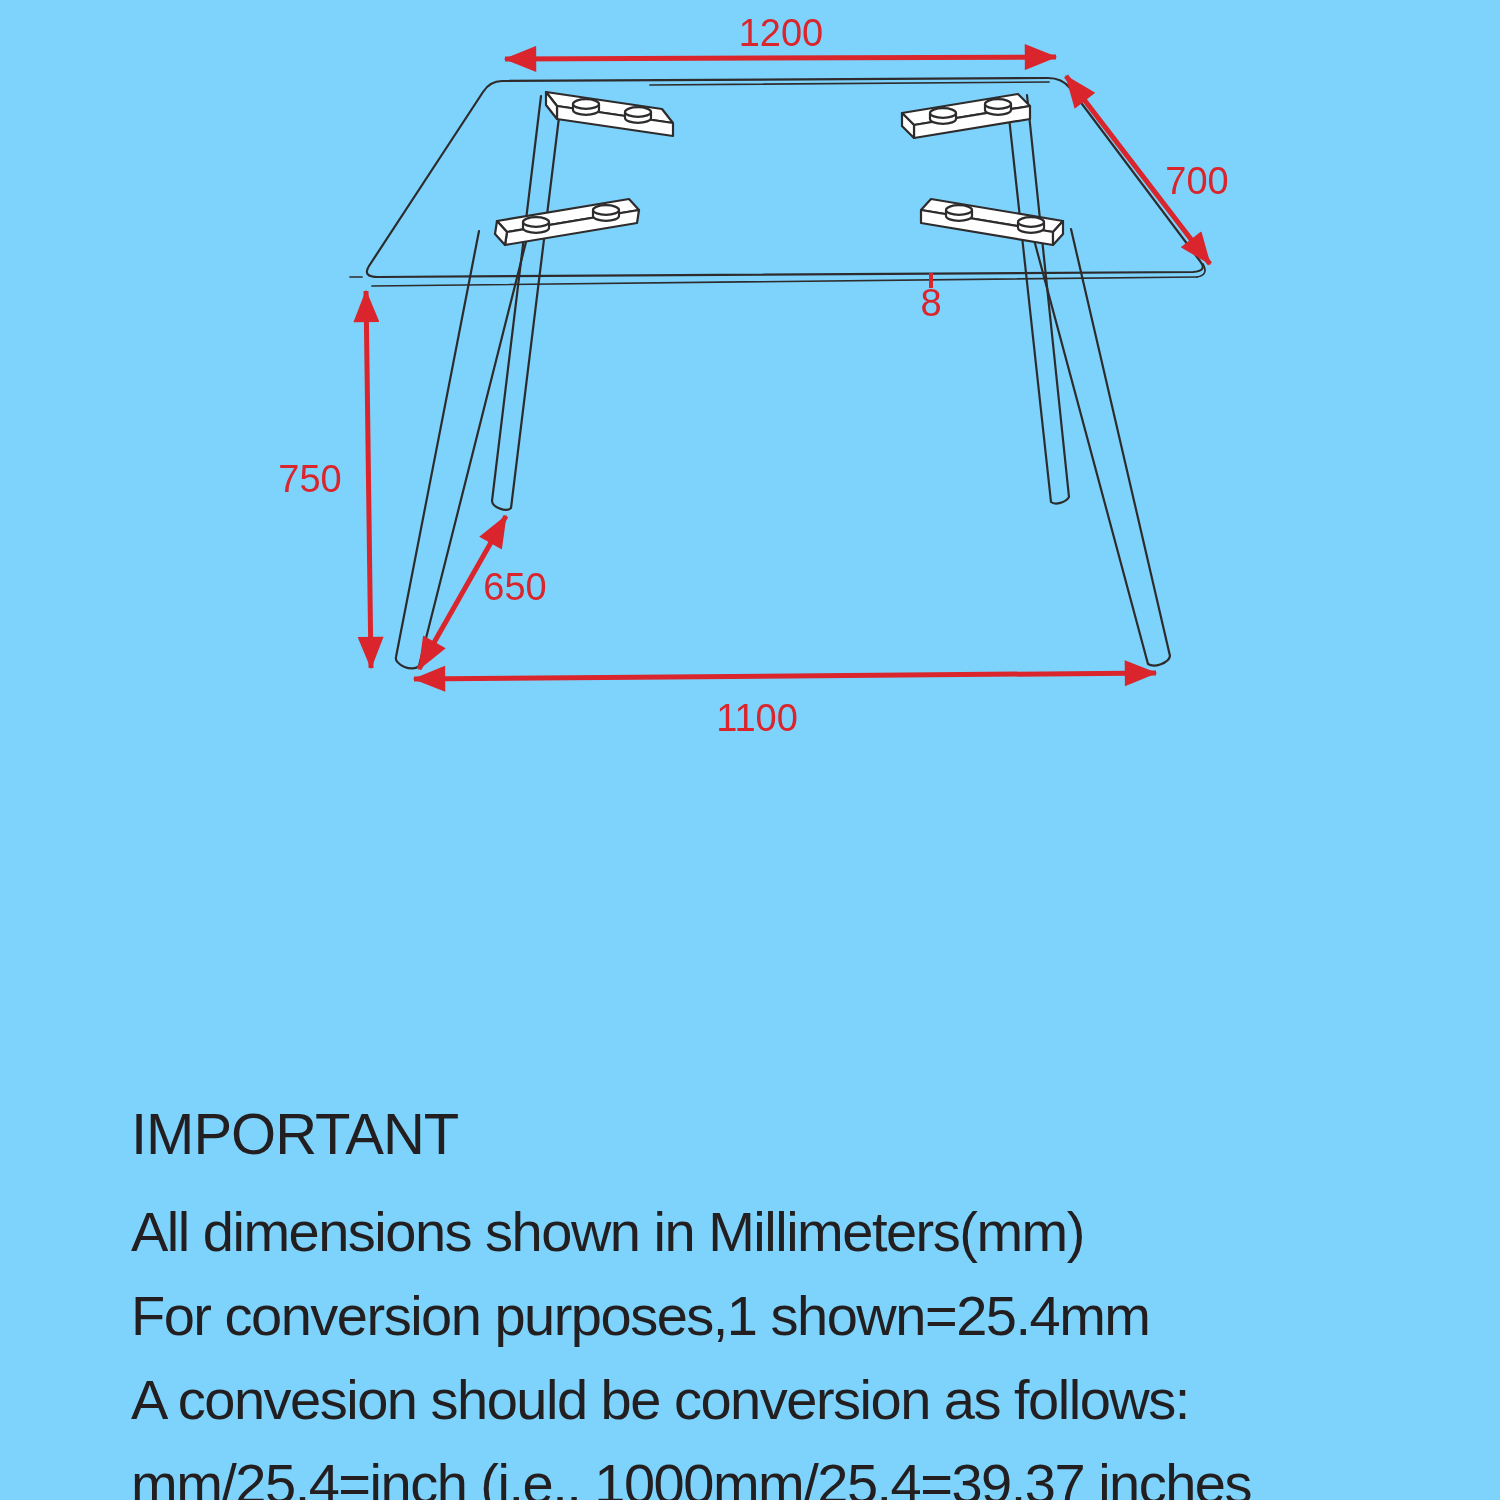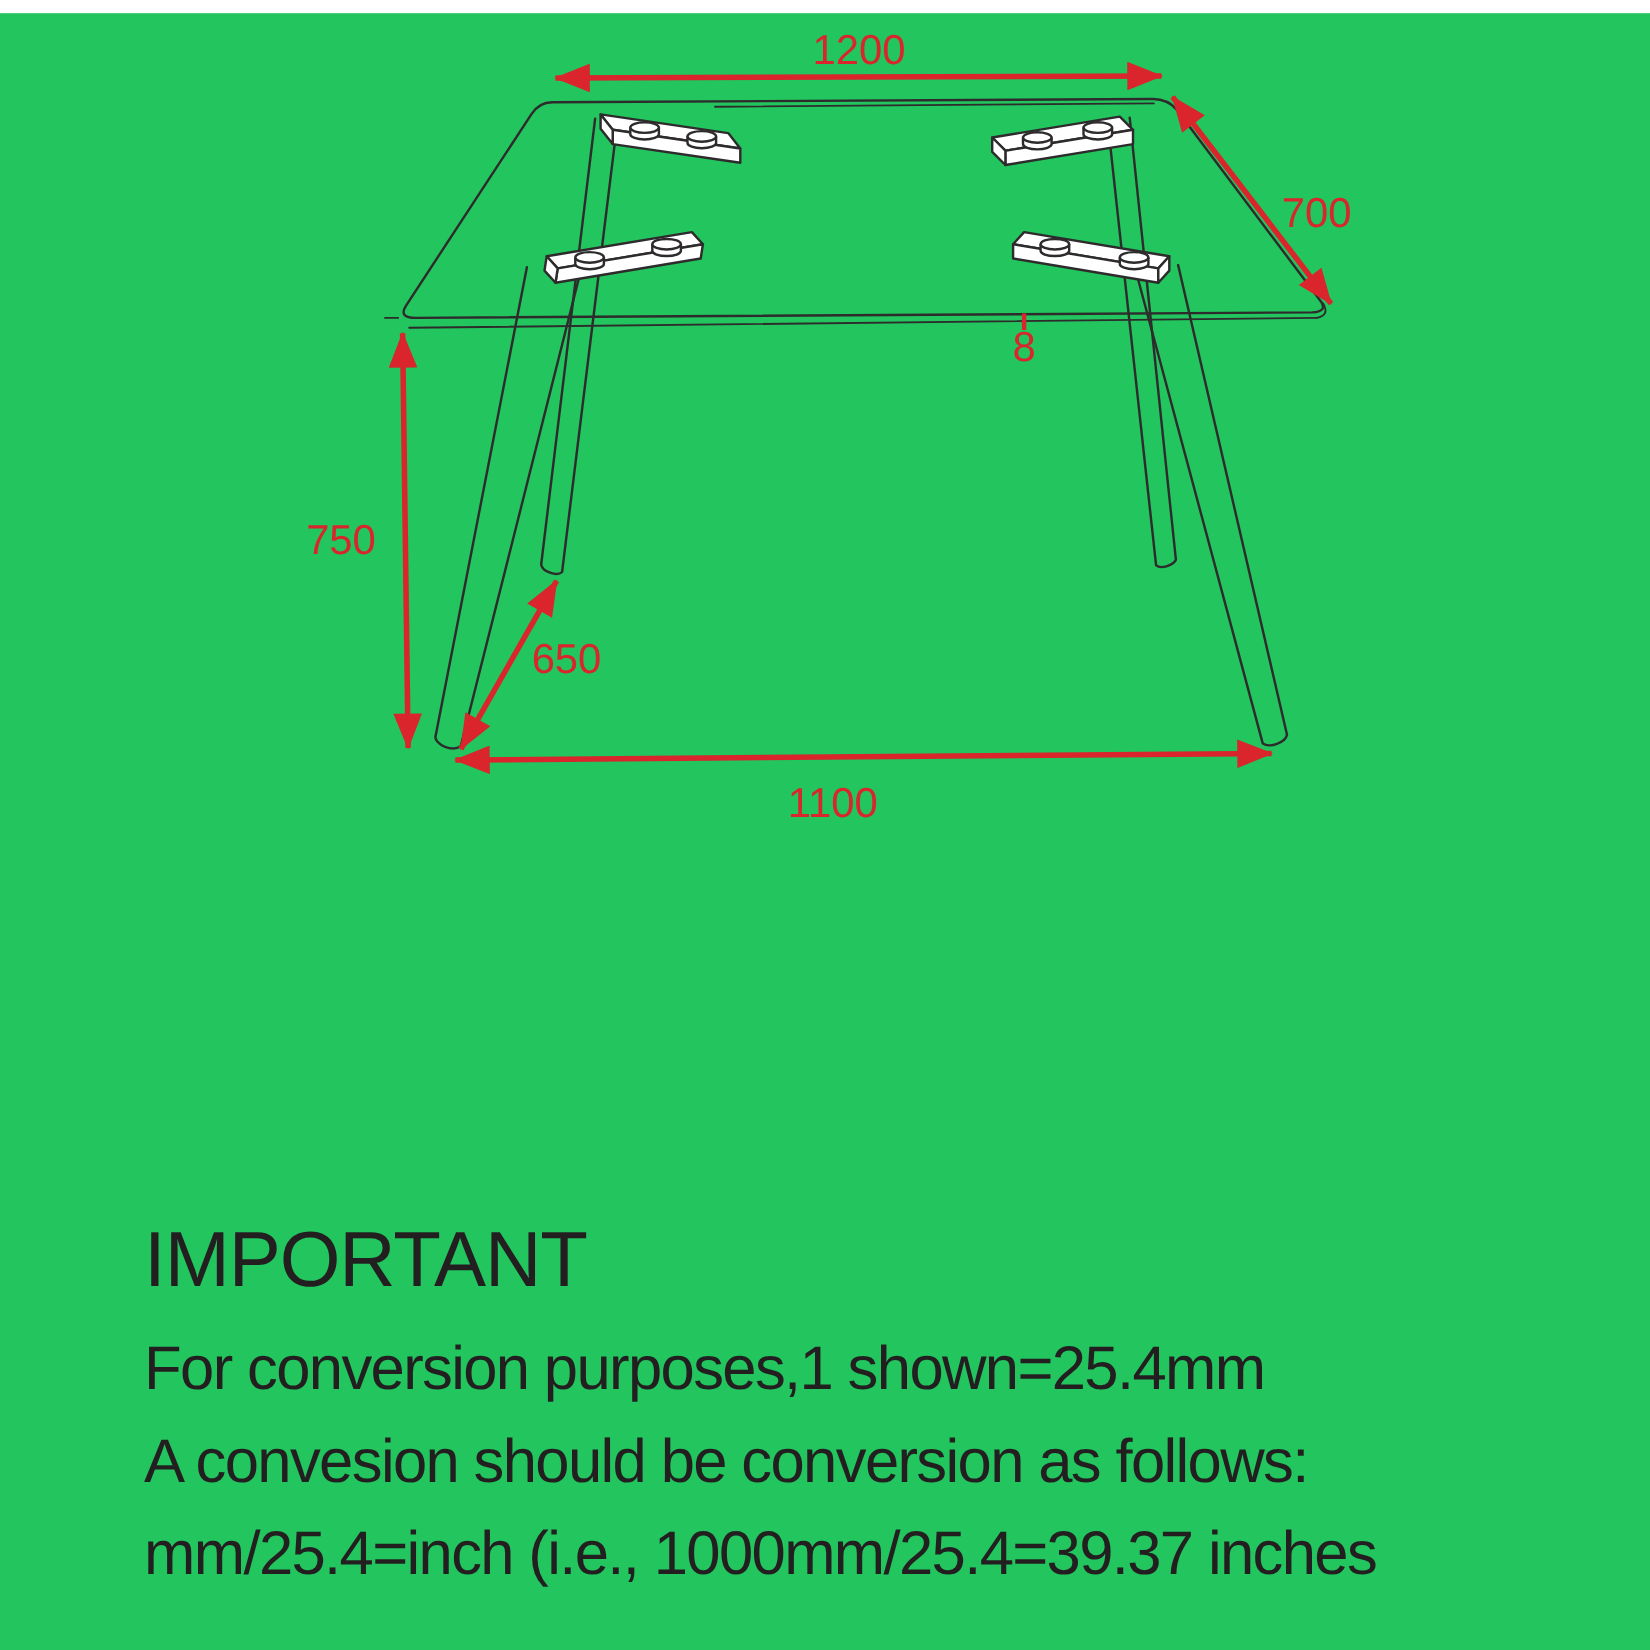--- a/index.html
+++ b/index.html
@@ -1,29 +1,29 @@
 <!DOCTYPE html>
 <html><head>
 <meta charset="utf-8">
 <style>
   html,body{margin:0;padding:0;}
   body{
     width:1500px;height:1500px;background:#ffffff;position:relative;
     font-family:"Liberation Sans", sans-serif;overflow:hidden;
   }
-  .stage{position:absolute;inset:0;background:#22c55e;margin-top:12px;}
+  .stage{position:absolute;inset:0;background:#7dd3fc;}
   svg{position:absolute;left:0;top:0;}
   .art{stroke:#2e2b2c;stroke-width:2.2;fill:none;stroke-linecap:round;stroke-linejoin:round;}
   .art-fill{stroke:#2e2b2c;stroke-width:2.2;fill:#ffffff;stroke-linejoin:round;}
   .thin{stroke-width:1.7;}
   .dim-line{stroke:#d9252b;stroke-width:5;fill:none;}
   .dim-tick{stroke:#d9252b;stroke-width:4;fill:none;}
   .dim-label{fill:#d9252b;font-size:38px;text-anchor:middle;font-family:"Liberation Sans",sans-serif;}
   .notice{position:absolute;left:131px;top:1102px;color:#231f20;}
-  .notice-heading{font-size:71px;line-height:64px;letter-spacing:-1px;margin-bottom:24px;}
+  .notice-heading{font-size:58px;line-height:64px;letter-spacing:-1px;margin-bottom:24px;}
   .notice-line{font-size:56px;line-height:84px;letter-spacing:-1.5px;white-space:nowrap;}
 </style>
 </head>
 <body>
 
 <div class="stage">
 
   <svg width="1500" height="1500" viewBox="0 0 1500 1500">
     <defs>
       <marker id="ah" viewBox="0 0 10 8" refX="9.6" refY="4" markerWidth="7.5" markerHeight="5.2" orient="auto-start-reverse">
@@ -131,18 +131,19 @@
 
       <g>
         <line class="dim-line" x1="414" y1="679" x2="1156" y2="673" marker-start="url(#ah)" marker-end="url(#ah)"></line>
         <text class="dim-label" x="757" y="731">1100</text>
       </g>
     </g>
   </svg>
 
   <div class="notice">
     <div class="notice-heading">IMPORTANT</div>
+    <div class="notice-line">All dimensions shown in Millimeters(mm)</div>
     <div class="notice-line">For conversion purposes,1 shown=25.4mm</div>
     <div class="notice-line">A convesion should be conversion as follows:</div>
     <div class="notice-line">mm/25.4=inch (i.e., 1000mm/25.4=39.37 inches</div>
   </div>
 
 </div>
 
 </body></html>

